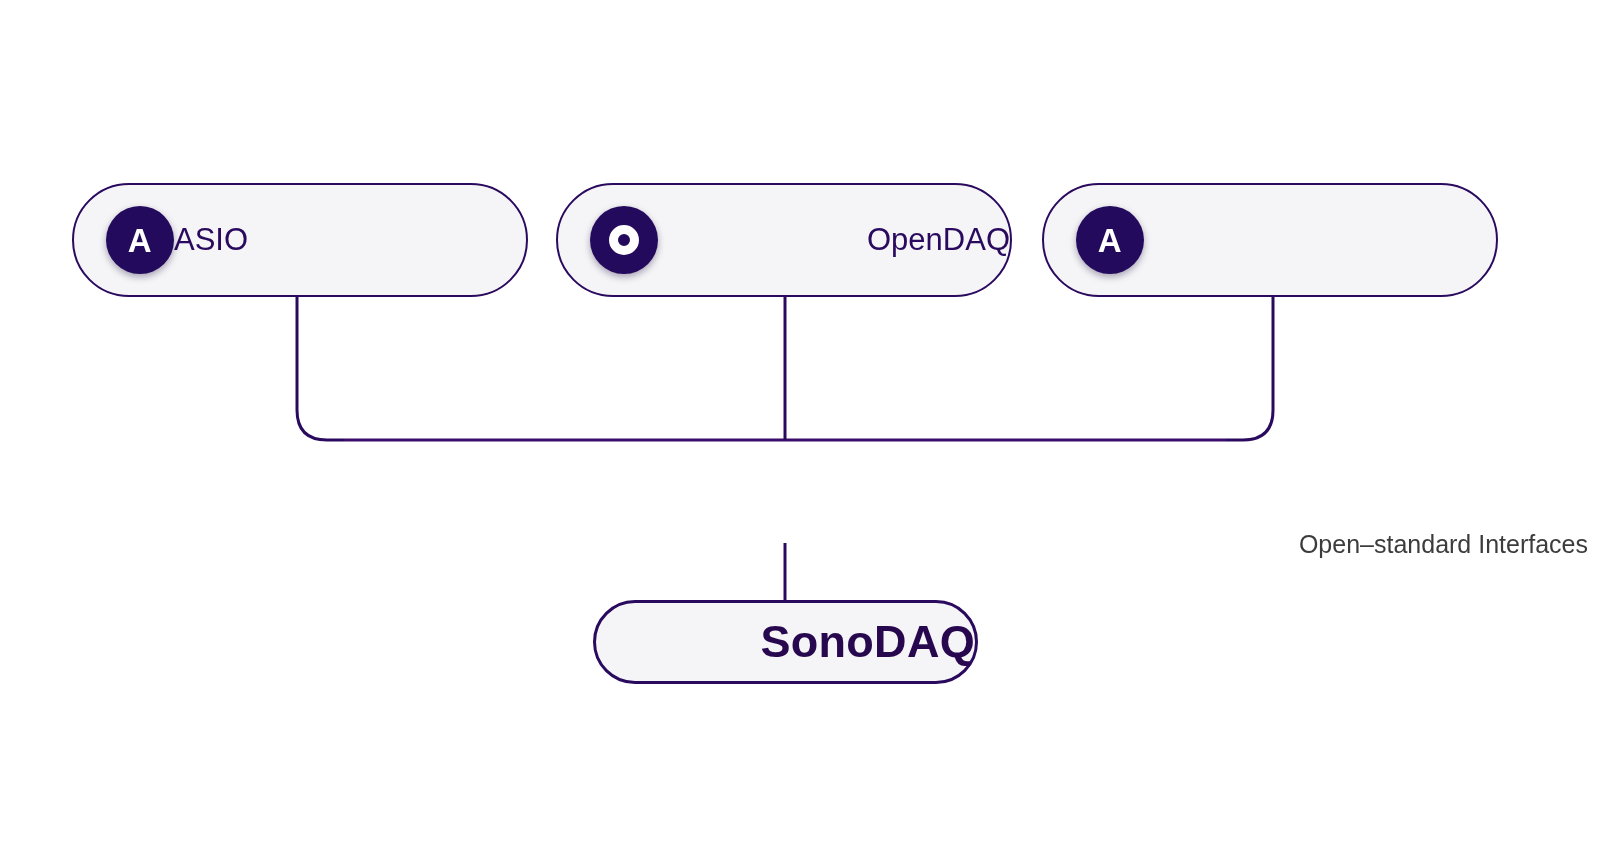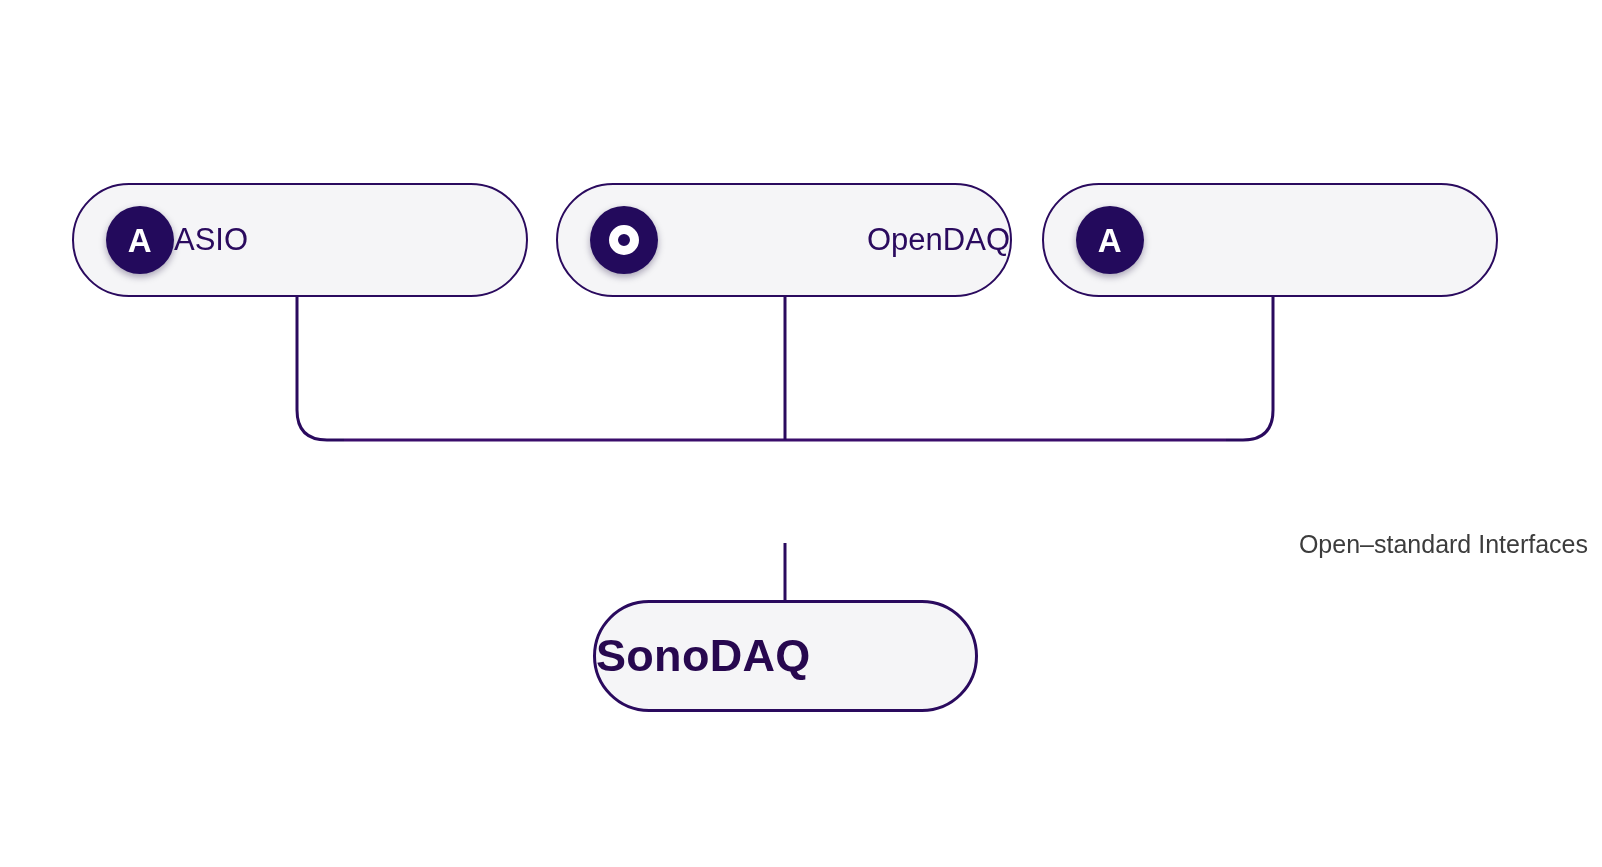--- a/index.html
+++ b/index.html
@@ -77,22 +77,22 @@
 
   
   #node-asio      { left: 72px;   top: 183px;  width: 456px; }
   #node-opendaq   { left: 556px;  top: 183px;  width: 456px; justify-content: space-between; }
   #node-apis      { left: 1042px; top: 183px;  width: 456px; }
 
   #node-sonodaq {
     left: 593px;
     top: 600px;
     width: 385px;
-    height: 112px;
-    justify-content: flex-start;
+    height: 84px;
+    justify-content: flex-end;
     border-width: 3px;
   }
   .sonodaq-label {
     color: #27084f;
     font-size: 45px;
     font-weight: bold;
     letter-spacing: 0.3px;
     white-space: nowrap;
   }
 

